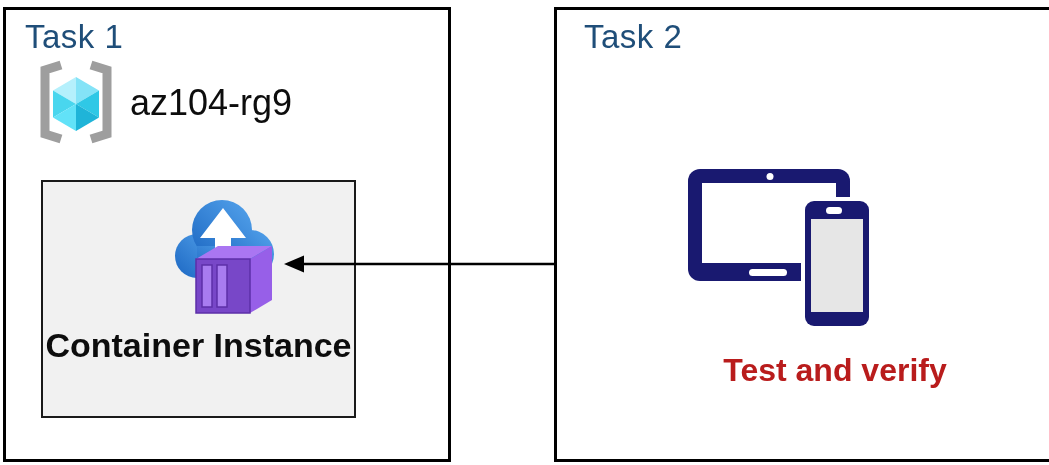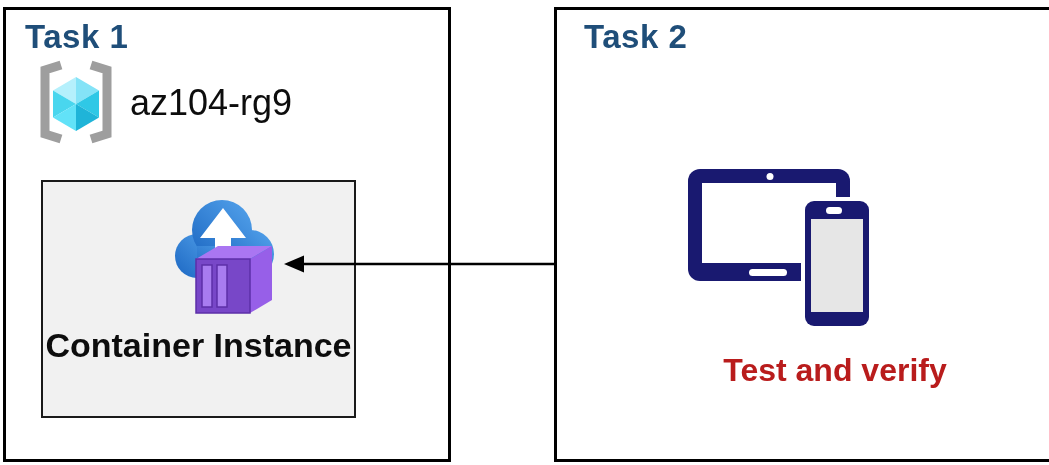--- a/index.html
+++ b/index.html
@@ -8,21 +8,21 @@
 
   .task-box {
     position:absolute; top:7px; height:455px;
     border:3px solid #000000; background:#ffffff;
   }
   .task-box.t1 { left:3px;   width:448px; }
   .task-box.t2 { left:554px; width:595px; }
 
   .task-title {
     position:absolute; top:8px;
-    font-size:33px; font-weight:bold; color:#1f4e79; letter-spacing:0.5px;
+    font-size:33px; font-weight:normal; color:#1f4e79; letter-spacing:0.5px;
   }
   .t1 .task-title { left:19px; }
   .t2 .task-title { left:27px; }
 
   .rg-icon { position:absolute; left:24px; top:50px; width:92px; height:86px; }
 
   .rg-name {
     position:absolute; left:124px; top:72px;
     font-size:36px; font-weight:normal; color:#0d0d0d;
   }

